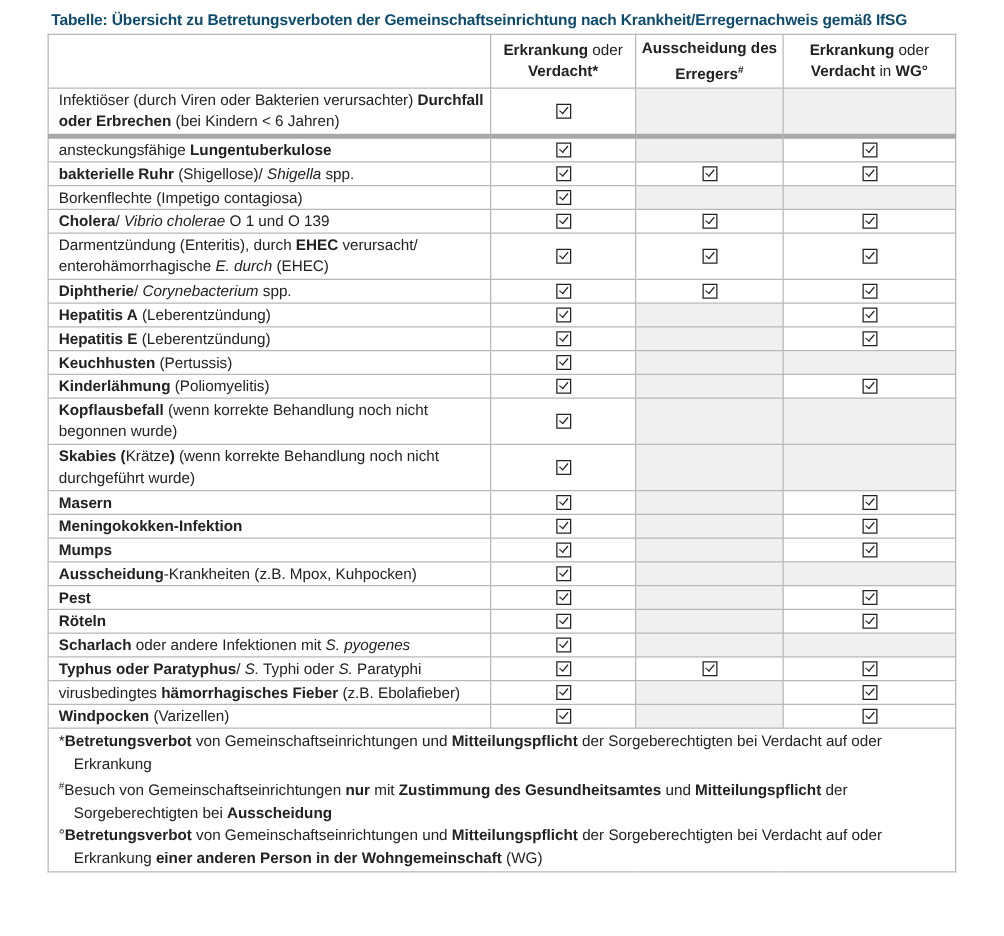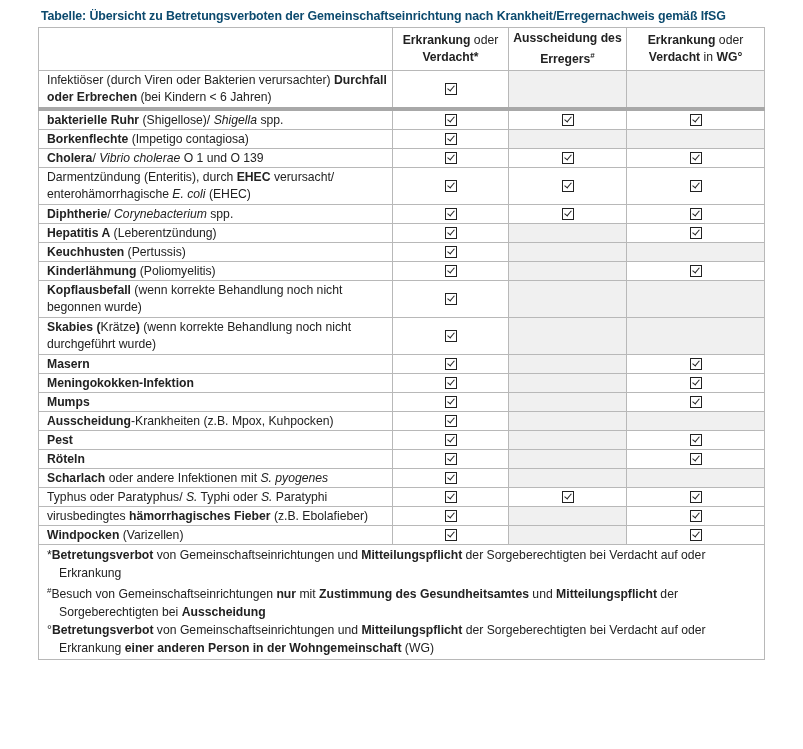--- a/index.html
+++ b/index.html
@@ -44,51 +44,63 @@
     </tr>
   </thead>
   <tbody id="rows">
       <tr class="double thick">
         <td><span>Infektiöser (durch Viren oder Bakterien verursachter) </span><span style="font-weight: bold;">Durchfall oder Erbrechen</span><span> (bei Kindern &lt; 6 Jahren)</span></td>
         <td class="chk"><span class="cb"></span></td>
         <td class="chk grey"></td>
         <td class="chk grey"></td>
       </tr>
       <tr class="single">
+        <td><span>ansteckungsfähige </span><span style="font-weight: bold;">Lungentuberkulose</span></td>
+        <td class="chk"><span class="cb"></span></td>
+        <td class="chk grey"></td>
+        <td class="chk"><span class="cb"></span></td>
+      </tr>
+      <tr class="single">
         <td><span style="font-weight: bold;">bakterielle Ruhr</span><span> (Shigellose)/ </span><span style="font-style: italic;">Shigella</span><span> spp.</span></td>
         <td class="chk"><span class="cb"></span></td>
         <td class="chk"><span class="cb"></span></td>
         <td class="chk"><span class="cb"></span></td>
       </tr>
       <tr class="single">
-        <td><span style="font-weight: bold;">Borkenflechte</span><span> (Impetigo contagiosa)</span></td>
+        <td><span style="font-weight: normal;">Borkenflechte</span><span> (Impetigo contagiosa)</span></td>
         <td class="chk"><span class="cb"></span></td>
         <td class="chk grey"></td>
         <td class="chk grey"></td>
       </tr>
       <tr class="single">
         <td><span style="font-weight: bold;">Cholera</span><span>/ </span><span style="font-style: italic;">Vibrio cholerae</span><span> O 1 und O 139</span></td>
         <td class="chk"><span class="cb"></span></td>
         <td class="chk"><span class="cb"></span></td>
         <td class="chk"><span class="cb"></span></td>
       </tr>
       <tr class="double">
-        <td><span>Darmentzündung (Enteritis), durch </span><span style="font-weight: bold;">EHEC</span><span> verursacht/ enterohämorrhagische </span><span style="font-style: italic;">E. coli</span><span> (EHEC)</span></td>
+        <td><span>Darmentzündung (Enteritis), durch </span><span style="font-weight: bold;">EHEC</span><span> verursacht/ enterohämorrhagische </span><span style="font-style: italic;">E. durch</span><span> (EHEC)</span></td>
         <td class="chk"><span class="cb"></span></td>
         <td class="chk"><span class="cb"></span></td>
         <td class="chk"><span class="cb"></span></td>
       </tr>
       <tr class="single">
         <td><span style="font-weight: bold;">Diphtherie</span><span>/ </span><span style="font-style: italic;">Corynebacterium</span><span> spp.</span></td>
         <td class="chk"><span class="cb"></span></td>
         <td class="chk"><span class="cb"></span></td>
         <td class="chk"><span class="cb"></span></td>
       </tr>
       <tr class="single">
         <td><span style="font-weight: bold;">Hepatitis A</span><span> (Leberentzündung)</span></td>
+        <td class="chk"><span class="cb"></span></td>
+        <td class="chk grey"></td>
+        <td class="chk"><span class="cb"></span></td>
+      </tr>
+      <tr class="single">
+        <td><span style="font-weight: bold;">Hepatitis E</span><span> (Leberentzündung)</span></td>
         <td class="chk"><span class="cb"></span></td>
         <td class="chk grey"></td>
         <td class="chk"><span class="cb"></span></td>
       </tr>
       <tr class="single">
         <td><span style="font-weight: bold;">Keuchhusten</span><span> (Pertussis)</span></td>
         <td class="chk"><span class="cb"></span></td>
         <td class="chk grey"></td>
         <td class="chk grey"></td>
       </tr>
@@ -146,21 +158,21 @@
         <td class="chk grey"></td>
         <td class="chk"><span class="cb"></span></td>
       </tr>
       <tr class="single">
         <td><span style="font-weight: bold;">Scharlach</span><span> oder andere Infektionen mit </span><span style="font-style: italic;">S. pyogenes</span></td>
         <td class="chk"><span class="cb"></span></td>
         <td class="chk grey"></td>
         <td class="chk grey"></td>
       </tr>
       <tr class="single">
-        <td><span style="font-weight: normal;">Typhus oder Paratyphus</span><span>/ </span><span style="font-style: italic;">S.</span><span> Typhi oder </span><span style="font-style: italic;">S.</span><span> Paratyphi</span></td>
+        <td><span style="font-weight: bold;">Typhus oder Paratyphus</span><span>/ </span><span style="font-style: italic;">S.</span><span> Typhi oder </span><span style="font-style: italic;">S.</span><span> Paratyphi</span></td>
         <td class="chk"><span class="cb"></span></td>
         <td class="chk"><span class="cb"></span></td>
         <td class="chk"><span class="cb"></span></td>
       </tr>
       <tr class="single">
         <td><span>virusbedingtes </span><span style="font-weight: bold;">hämorrhagisches Fieber</span><span> (z.B. Ebolafieber)</span></td>
         <td class="chk"><span class="cb"></span></td>
         <td class="chk grey"></td>
         <td class="chk"><span class="cb"></span></td>
       </tr>

